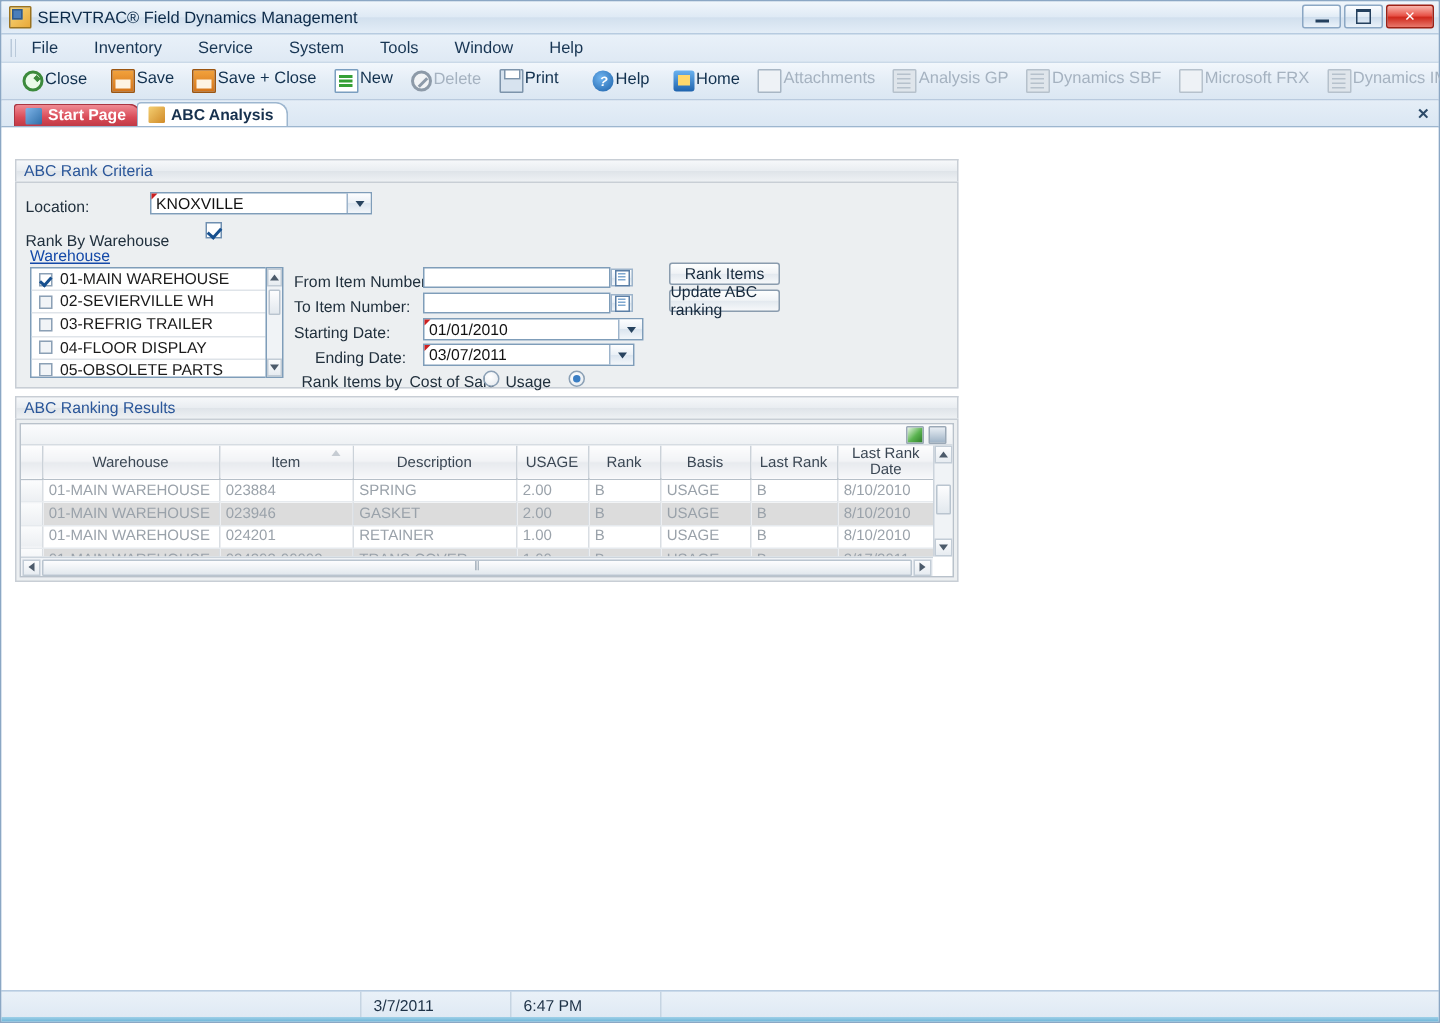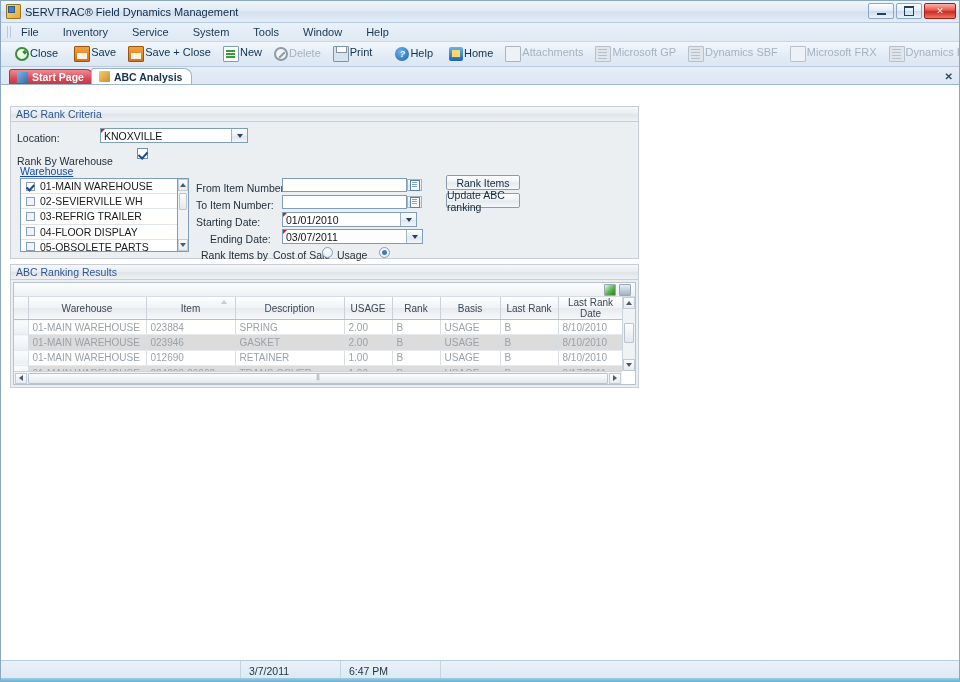--- a/index.html
+++ b/index.html
@@ -303,21 +303,21 @@
     <div class="tb">
         <i class="ic ic-home"></i>
         <span>Home</span>
       </div>
     <div class="tb dis">
         <i class="ic ic-att"></i>
         <span>Attachments</span>
       </div>
     <div class="tb dis">
         <i class="ic ic-gray"></i>
-        <span>Microsoft GP</span>
+        <span>Analysis GP</span>
       </div>
     <div class="tb dis">
         <i class="ic ic-gray"></i>
         <span>Dynamics SBF</span>
       </div>
     <div class="tb dis">
         <i class="ic ic-frx"></i>
         <span>Microsoft FRX</span>
       </div>
     <div class="tb dis">
@@ -405,21 +405,21 @@
 
         <div class="lbl" style="left:185px;top:77px;">To Item Number:</div>
         <div class="fld" style="left:271px;top:73px;width:125px;height:14px;">
           <span></span>
           <span class="lkbtn">
               <b></b>
             </span>
         </div>
 
         <div class="lbl" style="left:185px;top:94px;">Starting Date:</div>
-        <div class="fld req" style="left:271px;top:90px;width:135px;height:15px;">
+        <div class="fld req" style="left:271px;top:90px;width:147px;height:15px;">
           <span>01/01/2010</span>
           <span class="ddbtn">
               <i></i>
             </span>
         </div>
 
         <div class="lbl" style="left:185px;top:111px;margin-left:14px;">Ending Date:</div>
         <div class="fld req" style="left:271px;top:107px;width:141px;height:15px;">
           <span>03/07/2011</span>
           <span class="ddbtn">
@@ -492,21 +492,21 @@
                     <td>GASKET</td>
                     <td style="text-align: left;">2.00</td>
                     <td class="rk">B</td>
                     <td>USAGE</td>
                     <td>B</td>
                     <td>8/10/2010</td>
                   </tr>
                   <tr>
                     <td style="background: linear-gradient(rgb(251, 252, 253), rgb(236, 239, 242));"></td>
                     <td class="wh">01-MAIN WAREHOUSE</td>
-                    <td>012690</td>
+                    <td>024201</td>
                     <td>RETAINER</td>
                     <td style="text-align: left;">1.00</td>
                     <td class="rk">B</td>
                     <td>USAGE</td>
                     <td>B</td>
                     <td>8/10/2010</td>
                   </tr>
                   <tr class="alt">
                     <td style="background: linear-gradient(rgb(251, 252, 253), rgb(236, 239, 242));"></td>
                     <td class="wh">01-MAIN WAREHOUSE</td>

